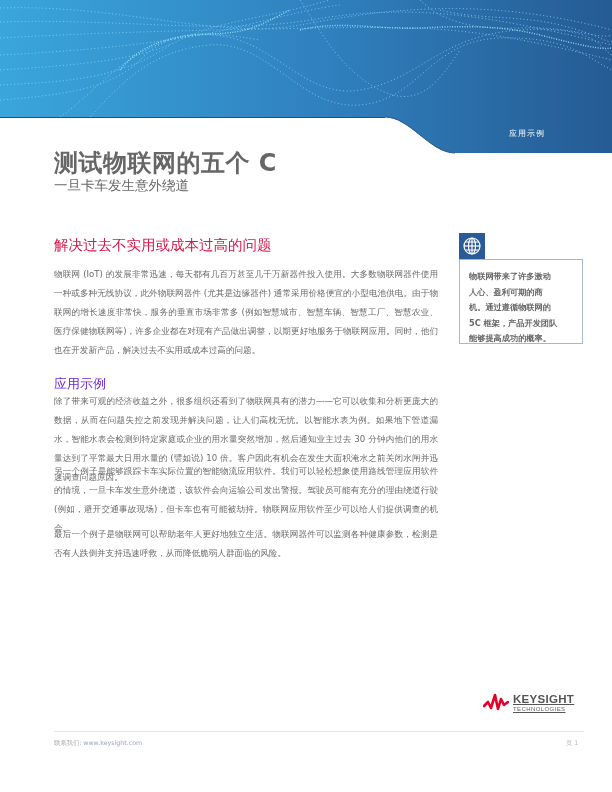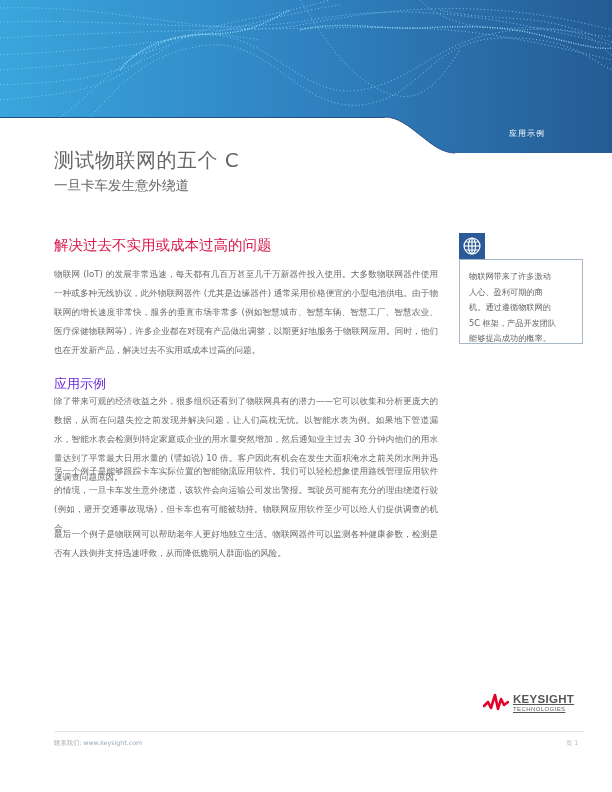--- a/index.html
+++ b/index.html
@@ -10,21 +10,21 @@
     color: #555;
   }
   .banner { position: absolute; left: 0; top: 0; width: 612px; height: 160px; }
   .banner svg { display: block; }
   .doc-type {
     position: absolute; left: 509px; top: 128px;
     font-size: 8px; color: #ffffff; letter-spacing: 1px;
   }
   .title {
     position: absolute; left: 54px; top: 147px;
-    font-size: 20px; color: #666; font-weight: 400; letter-spacing: 0.5px;
+    font-size: 24px; color: #666; font-weight: 700; letter-spacing: 0.5px;
   }
   .subtitle {
     position: absolute; left: 54px; top: 177px;
     font-size: 13.5px; color: #666;
   }
   .h1 {
     position: absolute; left: 54px; top: 236px;
     font-size: 14.5px; color: #d9184b;
   }
   .h2 {
@@ -43,21 +43,21 @@
 
   .callout-icon {
     position: absolute; left: 459px; top: 233px; width: 26px; height: 26px;
     background: #2a5a97;
     display: flex; align-items: center; justify-content: center;
   }
   .callout-box {
     position: absolute; left: 459px; top: 259px; width: 124px; height: 85px;
     border: 1px solid #a9b8c9; box-sizing: border-box;
     padding: 9px 23px 0 9px;
-    font-size: 8.2px; line-height: 15.5px; color: #666;
+    font-size: 8.2px; line-height: 15.5px; color: #666; font-weight: bold;
   }
 
   .logo { position: absolute; left: 483px; top: 693px; display: flex; align-items: flex-start; text-decoration: underline; }
   .logo-text { margin-left: 4px; }
   .logo-name { font-family: "Liberation Sans", sans-serif; font-weight: bold; font-size: 11.5px; color: #555; letter-spacing: 0.3px; line-height: 12px; }
   .logo-sub { font-family: "Liberation Sans", sans-serif; font-size: 6px; color: #666; letter-spacing: 0.4px; line-height: 8px; }
 
   .footer-rule {
     position: absolute; left: 54px; top: 731px; width: 530px; height: 1px;
     background: #e4e4e4;

